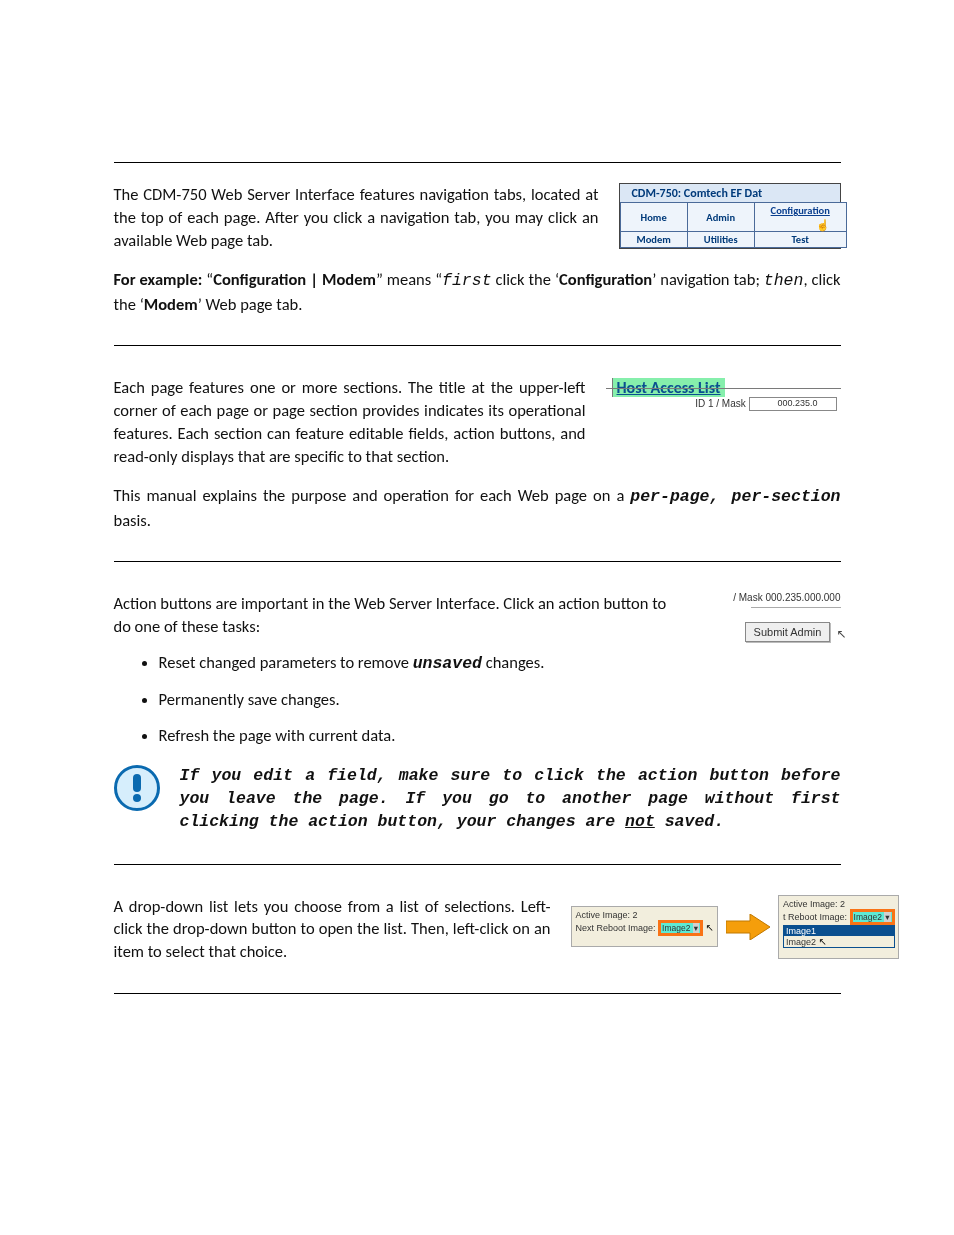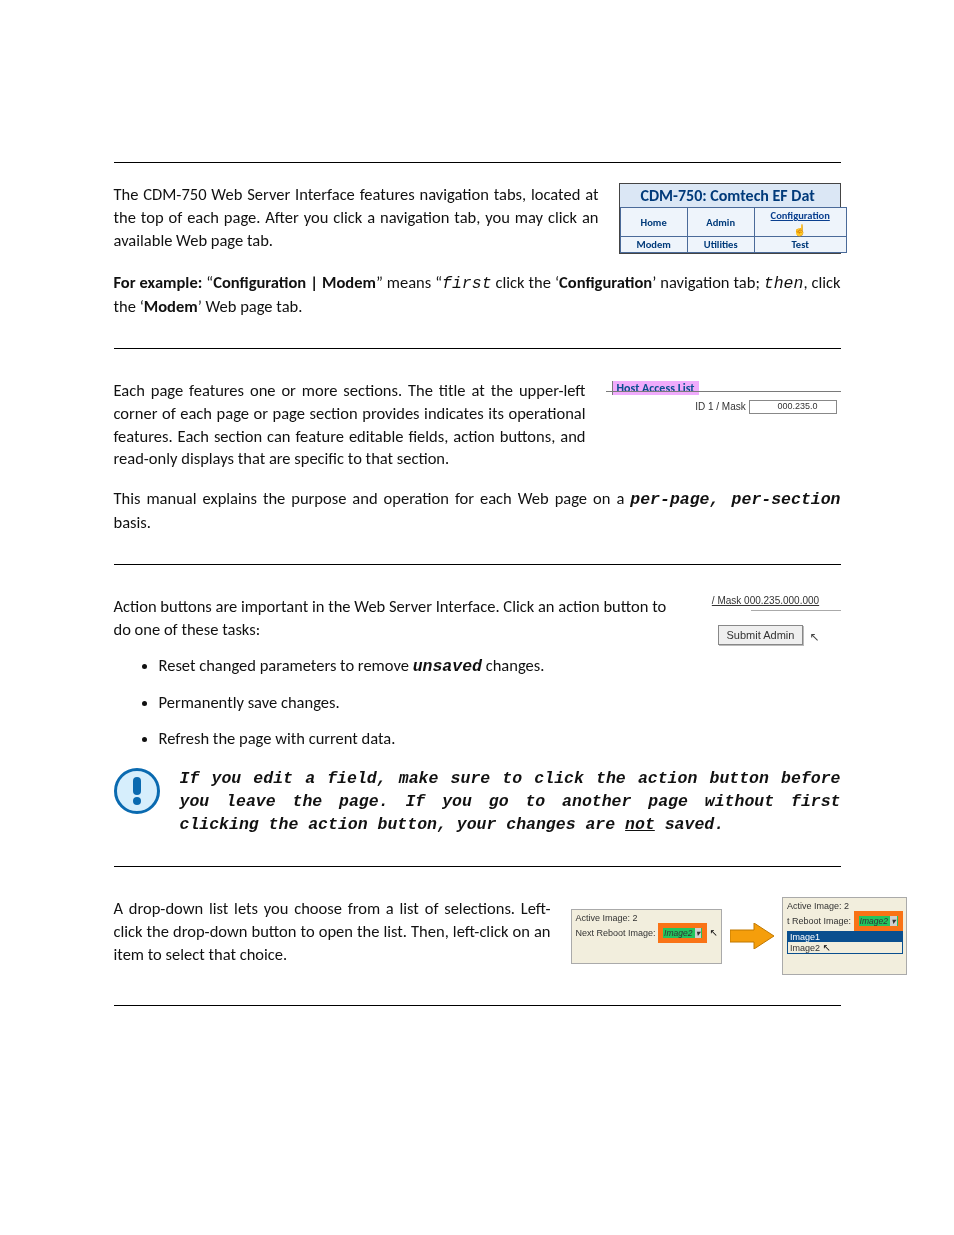--- a/index.html
+++ b/index.html
@@ -18,54 +18,54 @@
   .justify { text-align:justify; text-justify: inter-word; }
   .bold { font-weight:700; }
   .ital { font-style:italic;font-family:Liberation Mono, monospace; }
   .under { text-decoration:underline; }
 
   .row { display:flex; gap:20px; align-items:flex-start; }
   .row .left { flex:1; }
 
   
   .navfig { width:220px; font-size:11px; border:1px solid #444; }
-  .navfig .title { background:#dbe7f5; color:#003a7a; font-weight:700; padding:2px 21px; font-size:16px; white-space:nowrap; overflow:hidden; }
+  .navfig .title { background:#dbe7f5; color:#003a7a; font-weight:700; padding:2px 12px; font-size:12px; white-space:nowrap; overflow:hidden; }
   .navfig table { width:100%; border-collapse:collapse; }
   .navfig td { border:1px solid #4a6a99; text-align:center; padding:1px 16px; background:#eef4fb; color:#003a7a; font-weight:600; font-size:10.5px; }
-  .navfig td.active { text-decoration:underline; color:#0a3f8f; }
+  .navfig td.active { text-decoration:underline; color:#0a3f8f;text-align:right; }
   .cursor-hand { display:inline-block; font-size:11px; color:#444; position:relative; top:2px; }
 
   ul.bul { margin:10px 0 20px 45px; padding:0; }
   ul.bul li { margin:0 0 16px 0; font-size:16.5px; }
 
   .caution-row { display:flex; gap:20px; align-items:flex-start; margin-top:6px; }
   .caution-icon { width:46px; height:46px; border:3px solid #0a6ab0; border-radius:50%; box-sizing:border-box; position:relative; flex-shrink:0; background:#d6eefc; }
   .caution-icon::before { content:""; position:absolute; left:50%; transform:translateX(-50%); top:6px; width:8px; height:18px; background:#0a6ab0; border-radius:4px; }
   .caution-icon::after { content:""; position:absolute; left:50%; transform:translateX(-50%); bottom:6px; width:8px; height:8px; background:#0a6ab0; border-radius:50%; }
 
   
   .halfig { flex-shrink:0; width:235px; font-size:11px; color:#333; position:relative; white-space:nowrap; overflow:hidden; }
   .halfig .bar { border-top:1px solid #7a7a7a; position:relative; margin-top:12px; }
-  .halfig .legend { position:absolute; top:2px; left:6px; background:#f0abfc; color:#0a4f8f; font-weight:700; font-size:12px; padding:0 4px; border-left:1px solid #7a7a7a; }
+  .halfig .legend { position:absolute; top:2px; left:6px; background:#86efac; color:#0a4f8f; font-weight:700; font-size:16px; padding:0 4px; border-left:1px solid #7a7a7a;text-decoration:underline; }
   .halfig .sub { text-align:right; padding-right:4px; padding-top:8px; font-family: Verdana, sans-serif; font-size:10px; color:#333; }
   .halfig .inp { display:inline-block; border:1px solid #888; width:50px; height:12px; background:#fff; font-size:9px; padding:0 18px; overflow:hidden; vertical-align:middle; }
 
   
-  .maskfig { flex-shrink:0; width:150px; font-size:10px; font-family: Verdana, sans-serif; color:#333; text-align:center; white-space:nowrap;text-decoration:underline; }
+  .maskfig { flex-shrink:0; width:150px; font-size:10px; font-family: Verdana, sans-serif; color:#333; text-align:right; white-space:nowrap; }
   .maskfig .topline { overflow:hidden; }
   .maskfig .btn { display:inline-block; border:1px solid #888; background:#efefef; padding:3px 8px; font-size:11px; margin-top:12px; box-shadow:1px 1px 0 #bbb; }
   .maskfig .tinyhr { border-top:1px solid #aaa; width:90px; margin:4px 0 2px auto; }
   .maskfig .arrow-cursor { font-size:12px; color:#444; position:relative; left:6px; top:2px; display:inline-block; }
 
   
   .ddfig { flex-shrink:0; width:270px; display:flex; align-items:center; gap:8px; font-size:9px; font-family: Verdana, sans-serif; color:#333; }
-  .ddstate { border:1px solid #aaa; background:#f2eedd; padding:3px 3px 20px 4px; white-space:nowrap; }
+  .ddstate { border:1px solid #aaa; background:#f2eedd; padding:3px 3px 10px 4px; white-space:nowrap; }
   .ddstate .label { text-align:right; display:inline-block; }
   .ddstate .val { color:#333; }
-  .ddstate .closed-select { display:inline-block; border:5px solid #f97316; background:#22c55e; padding:0 1px; font-size:8.5px;font-style:italic; }
+  .ddstate .closed-select { display:inline-block; border:3px solid #f97316; background:#5eead4; padding:0 1px; font-size:8.5px; }
   .ddstate .closed-select .hand { background:#d0d0d0; padding:0 1px; }
   .ddstate .open-list { border:1px solid #0a4f8f; margin-top:0; }
   .ddstate .open-list .opt { padding:0 2px; }
   .ddstate .open-list .opt.hl { background:#0a4f8f; color:#fff; }
   .big-arrow svg { display:block; }
   .ddbtm { position:relative; }
   .tiny-cursor { font-size:10px; color:#000; display:inline-block; position:relative; }
 </style>
 </head>
 <body>

